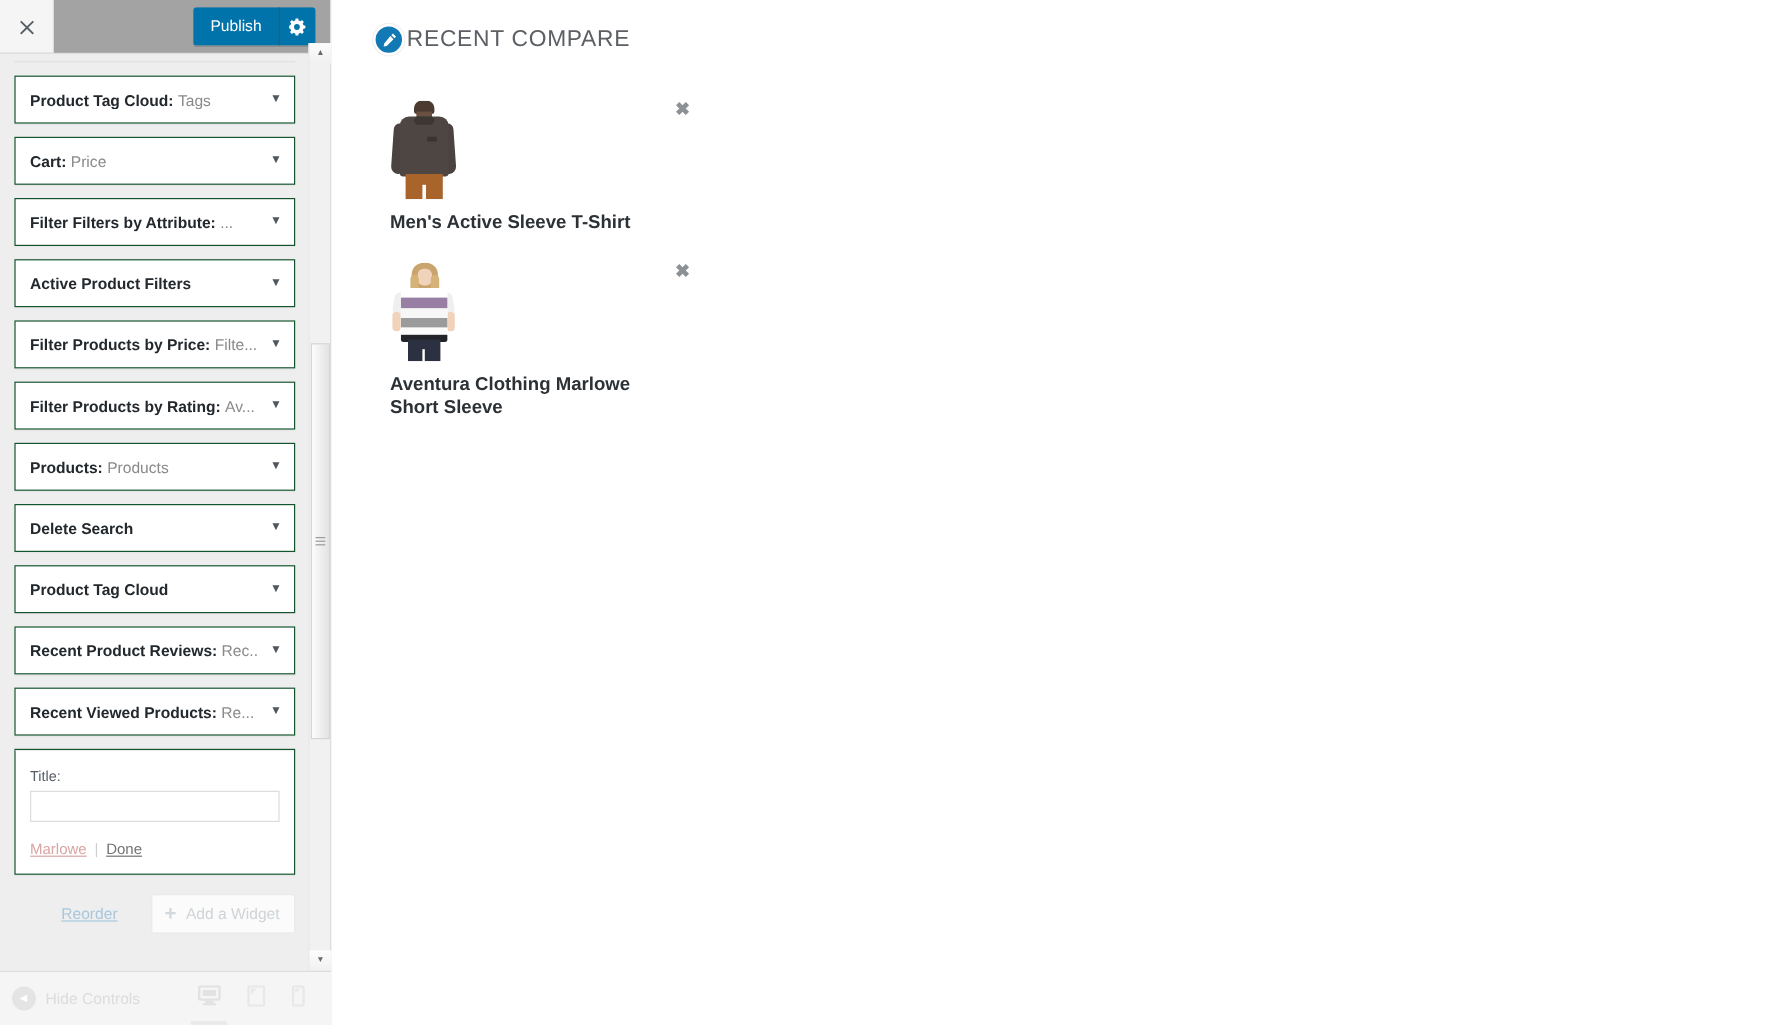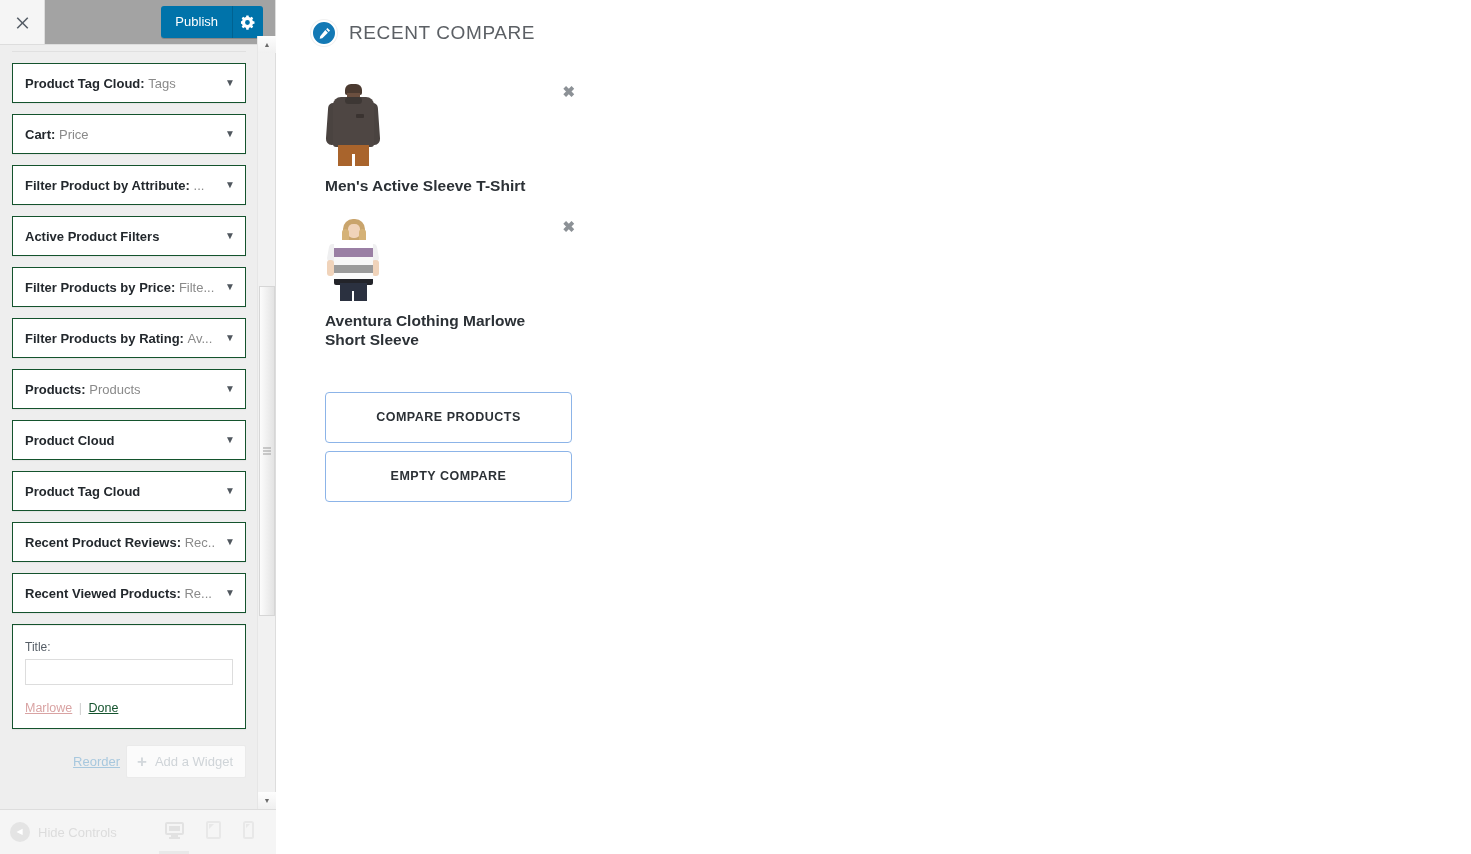--- a/index.html
+++ b/index.html
@@ -101,26 +101,26 @@
     background: #fff;
     font-size: 13px; color: #32373c;
     padding: 0 6px;
     font-family: "Liberation Sans", sans-serif;
   }
   .widget-links {
     margin-top: 16px;
     font-size: 12.5px; color: #b4b9be;
   }
   .link-delete { color: #d9a3a3; text-decoration: underline; cursor: pointer; }
-  .link-done { color: #14532d; text-decoration: underline; cursor: pointer; }
+  .link-done { color: #737373; text-decoration: underline; cursor: pointer; }
   .links-sep { color: #cfcfcf; margin: 0 3px; }
 
   .widget-footer {
     display: flex; align-items: center; justify-content: flex-end;
-    gap: 6px; padding: 16px 0 10px 0;
+    gap: 28px; padding: 16px 0 10px 0;
   }
   .reorder-link {
     font-size: 13px; color: #a8c8de;
     text-decoration: underline; cursor: pointer;
   }
   .add-widget-btn {
     display: flex; align-items: center; gap: 8px;
     background: #fbfbfb; border: 1px solid #eaeaea;
     border-radius: 2px;
     padding: 7px 12px 7px 10px;
@@ -190,21 +190,21 @@
   }
 
   
   .preview {
     position: absolute; left: 277px; top: 0;
     width: 1194px; height: 854px;
     background: #ffffff; overflow: hidden;
   }
 
   .section-head {
-    display: flex; align-items: center; gap: 12px;
+    display: flex; align-items: center; gap: 2px;
     padding: 20px 0 0 34px;
   }
   .edit-badge {
     width: 26px; height: 26px; border-radius: 50%;
     background: #1379b5;
     border: 2px solid #fff;
     box-shadow: 0 0 0 1px rgba(0,0,0,.06);
     display: flex; align-items: center; justify-content: center;
     cursor: pointer; flex: none;
   }
@@ -330,21 +330,21 @@
               <span>Cart:</span>
               <span class="sub">Price</span>
             </div>
             <span class="caret">▼</span>
           </div>
         </div>
 
         <div class="widget">
           <div class="widget-top">
             <div class="w-title">
-              <span>Filter Product by Attribute:</span>
+              <span>Filter Filters by Attribute:</span>
               <span class="sub">...</span>
             </div>
             <span class="caret">▼</span>
           </div>
         </div>
 
         <div class="widget">
           <div class="widget-top">
             <div class="w-title">
               <span>Active Product Filters</span>
@@ -380,21 +380,21 @@
               <span>Products:</span>
               <span class="sub">Products</span>
             </div>
             <span class="caret">▼</span>
           </div>
         </div>
 
         <div class="widget">
           <div class="widget-top">
             <div class="w-title">
-              <span>Product Cloud</span>
+              <span>Delete Search</span>
               <span class="sub"></span>
             </div>
             <span class="caret">▼</span>
           </div>
         </div>
 
         <div class="widget">
           <div class="widget-top">
             <div class="w-title">
               <span>Product Tag Cloud</span>
@@ -543,19 +543,15 @@
             <span class="p2-s" style="top:33px;height:6px;background:#fbfbfb"></span>
             <span class="p2-s" style="top:39px;height:7px;background:#23242a"></span>
           </div>
           <span class="p2-jeans"></span>
           <span class="p2-jgap"></span>
         </div>
         <div class="item-name">Aventura Clothing Marlowe Short Sleeve</div>
       </div>
     </div>
 
-    <div class="compare-actions">
-      <button class="cmp-btn">COMPARE PRODUCTS</button>
-      <button class="cmp-btn">EMPTY COMPARE</button>
-    </div>
 
   </div>
 </div>
 
 </body></html>

